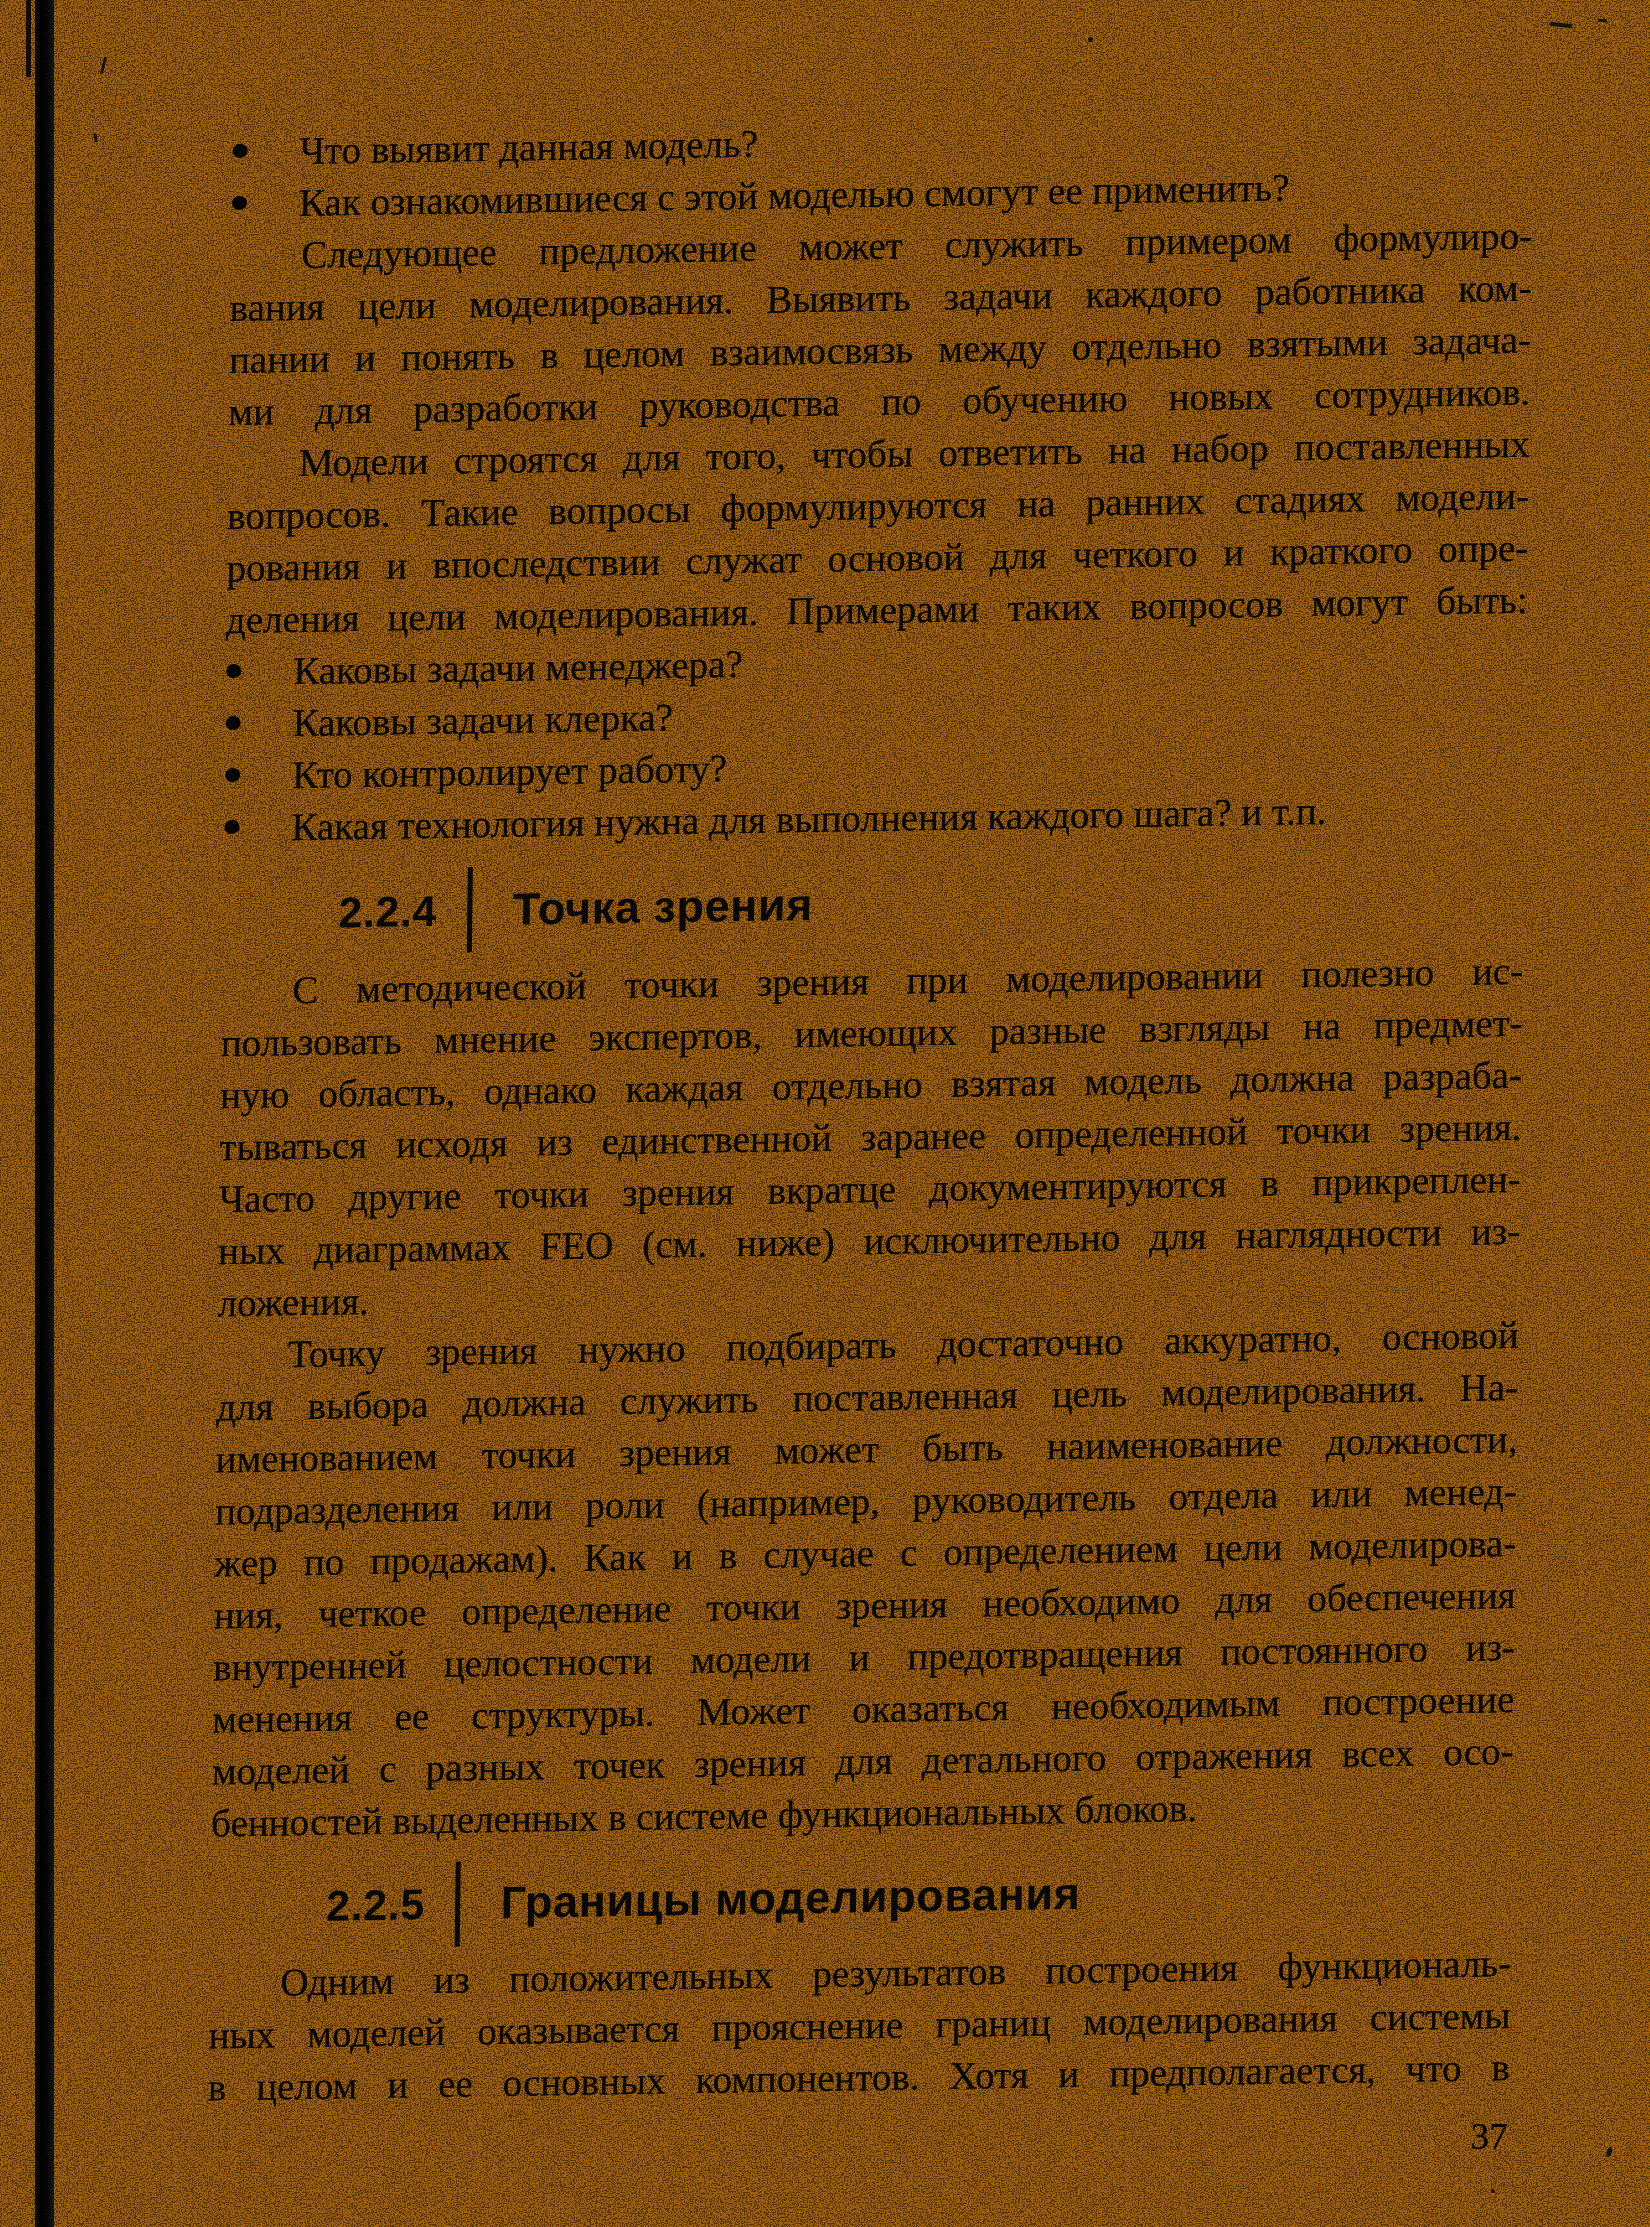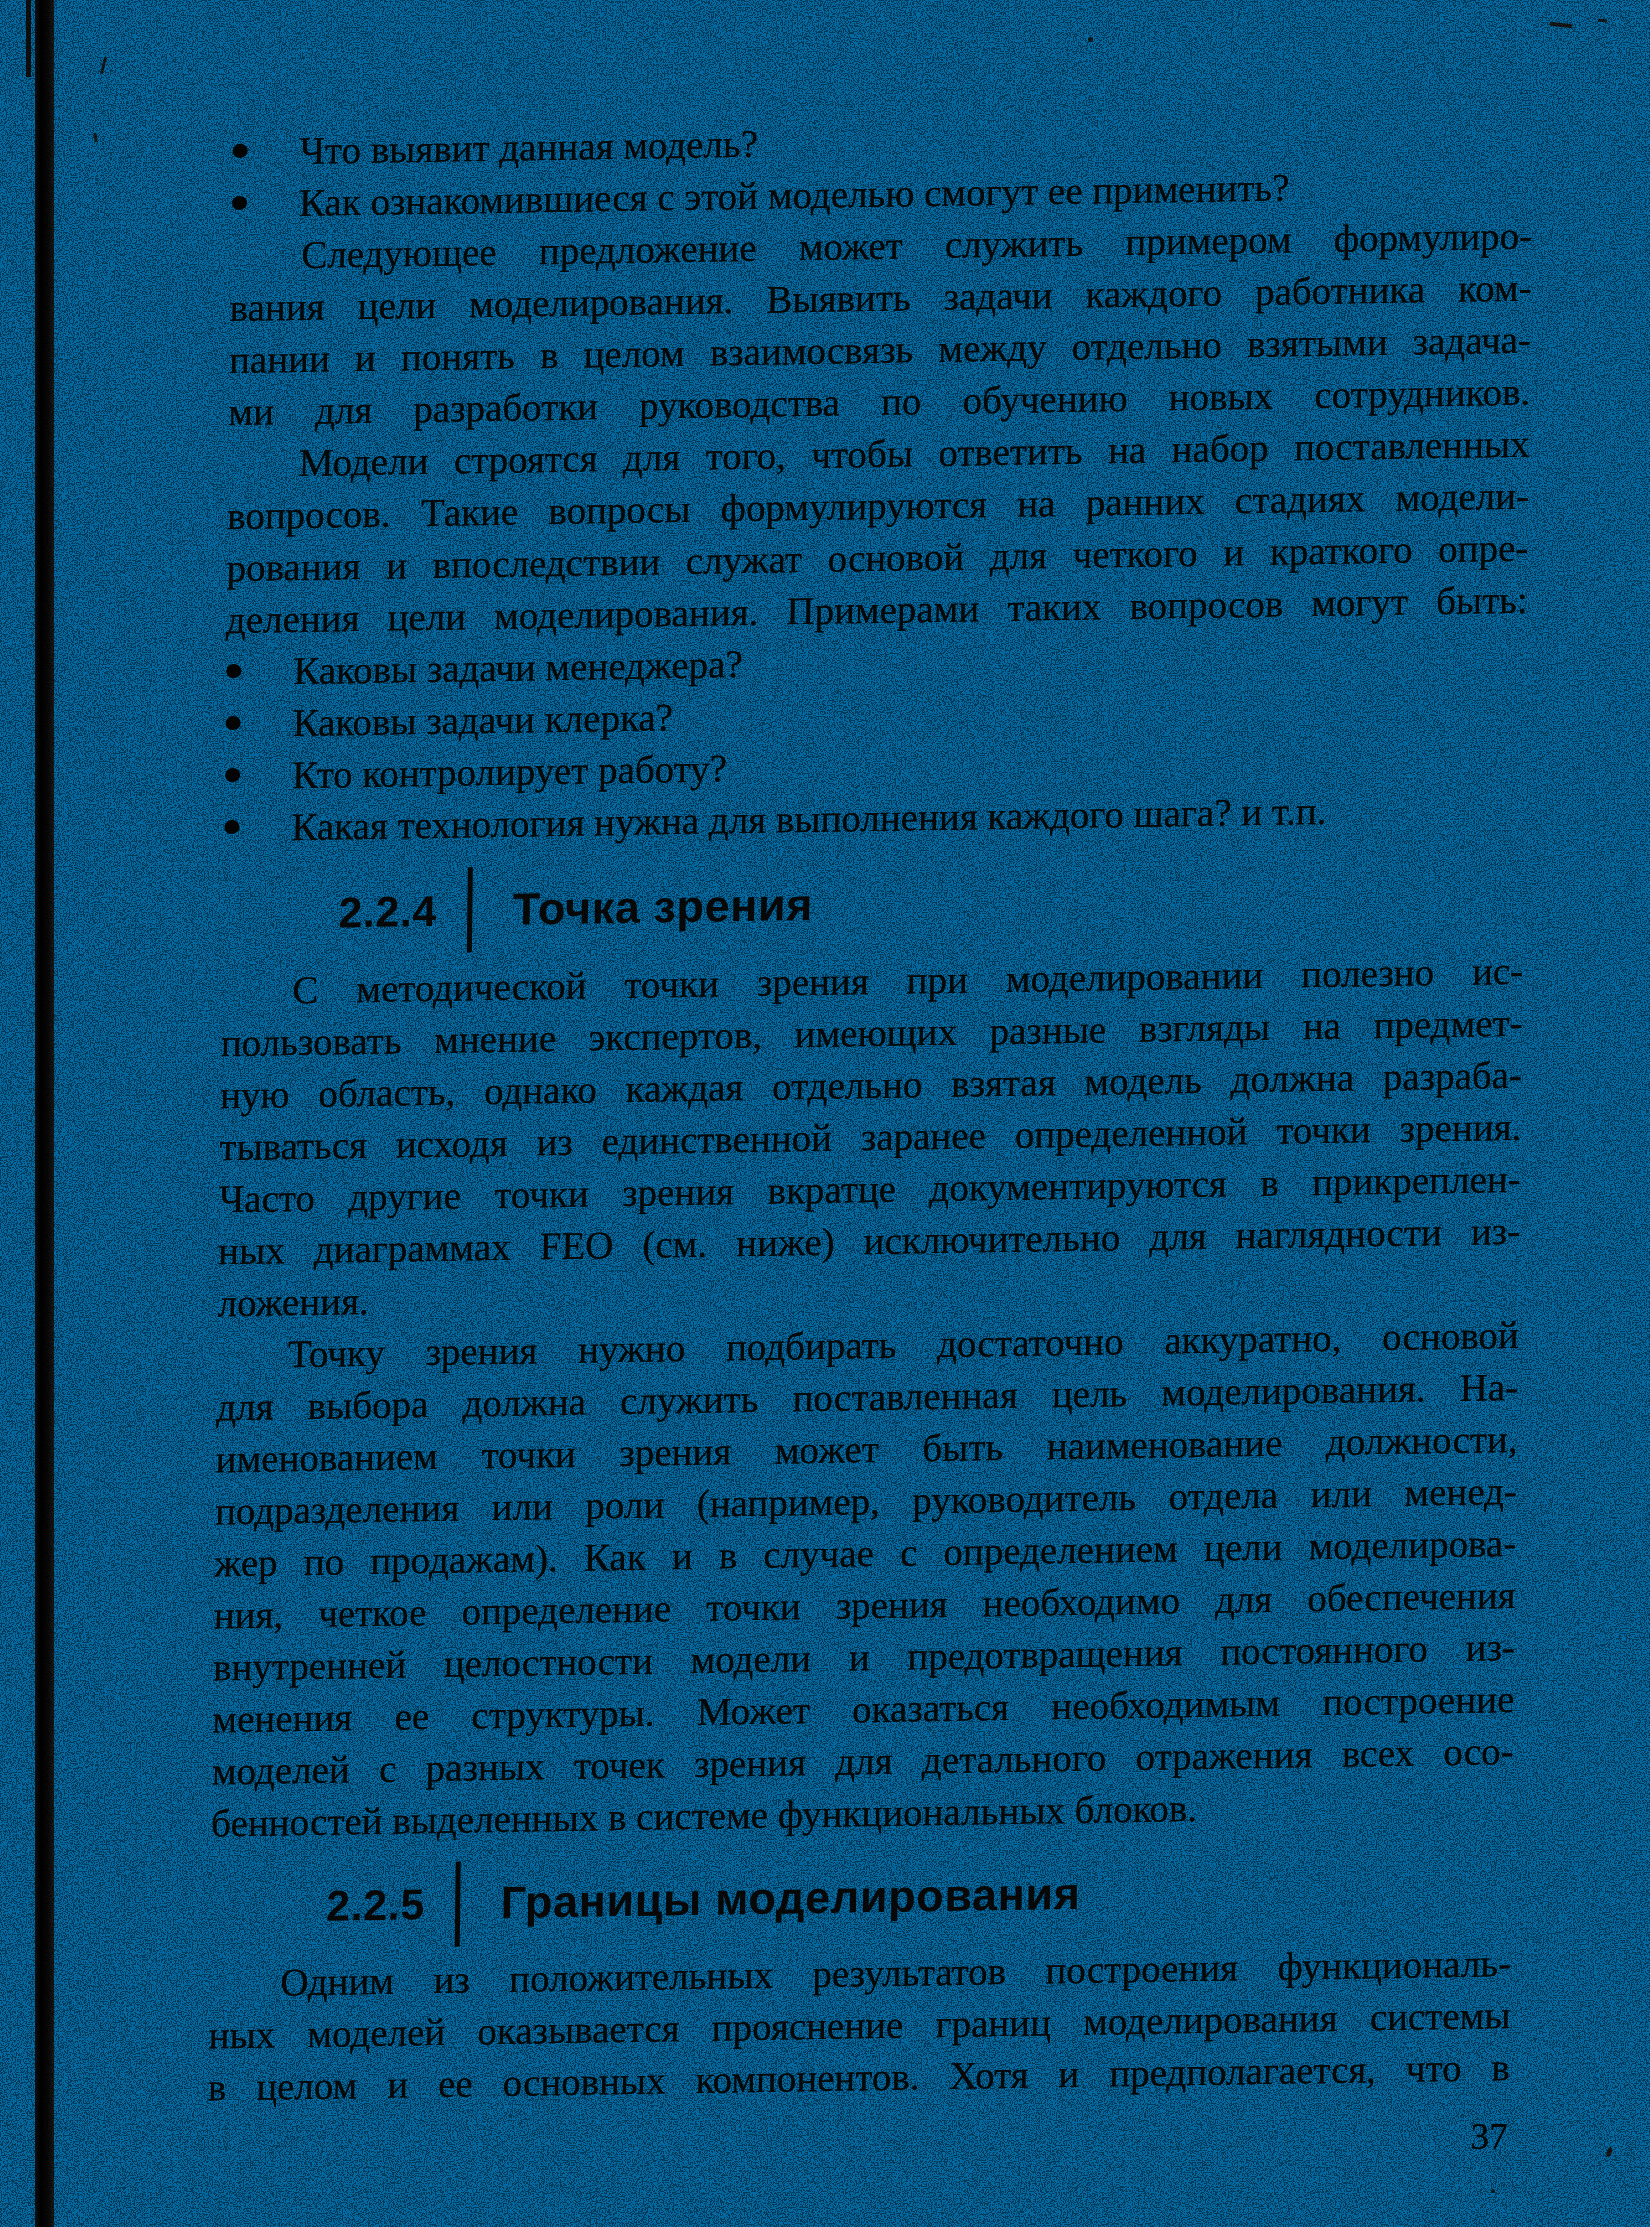--- a/index.html
+++ b/index.html
@@ -4,21 +4,21 @@
 <style>
   html, body {
     margin: 0; padding: 0;
     width: 1650px; height: 2227px;
     overflow: hidden;
     background: #ffffff;
   }
   .page {
     position: relative;
     width: 1650px; height: 2227px;
-    background: #0369a1;
+    background: #a16207;
     overflow: hidden;
   }
   
   .gutter-bar {
     position: absolute;
     left: 35px; top: 0;
     width: 19.3px; height: 100%;
     background: linear-gradient(90deg, #151515 0%, #000 30%, #0a0a0a 70%, #1c1c1c 100%);
     filter: blur(0.5px);
     z-index: 2;

